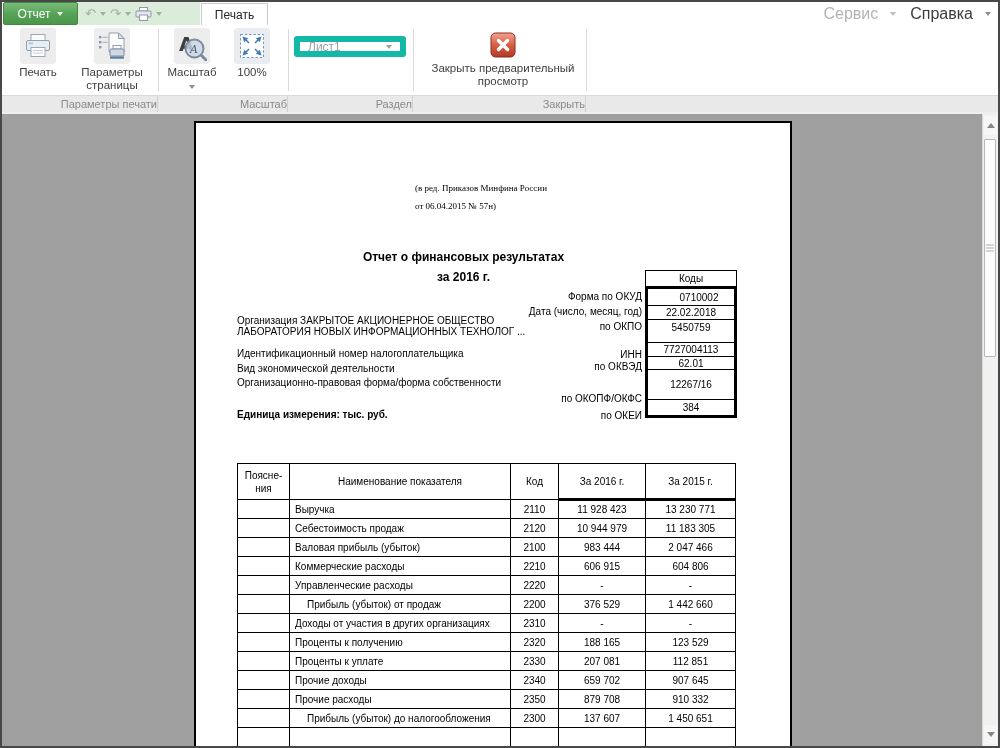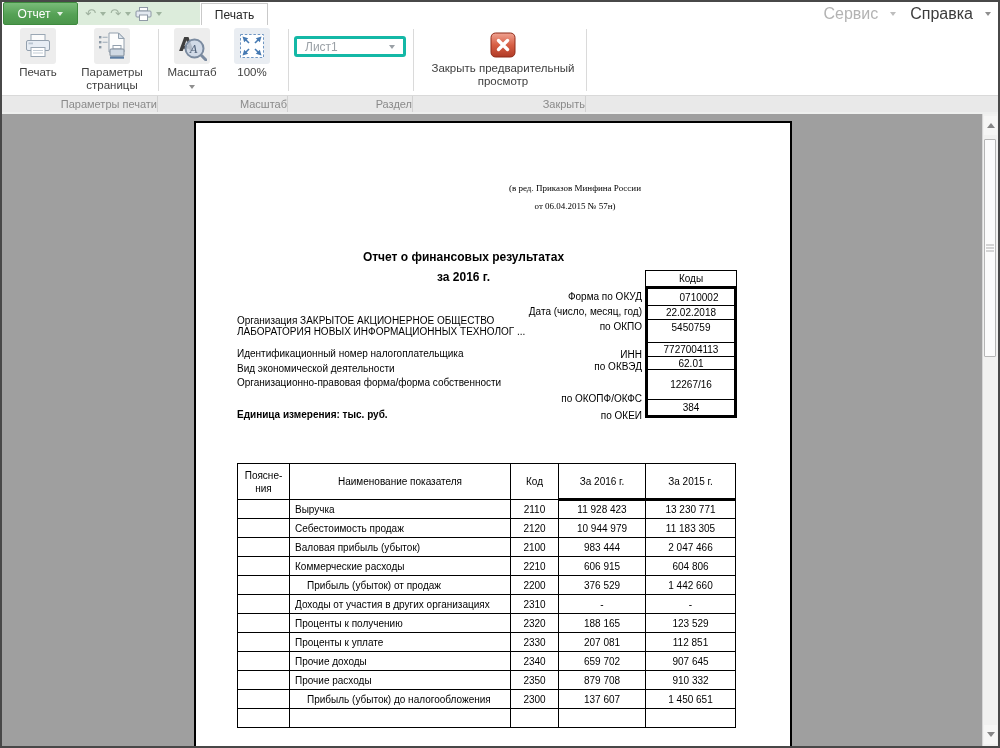--- a/index.html
+++ b/index.html
@@ -27,21 +27,21 @@
   .menu-item.disabled { color:#b3b3b3; }
   .menu-item.disabled .caret { border-top-color:#bdbdbd; }
   .menu-item.normal { color:#3c3c3c; }
 
   
   .ribbon { position:absolute; left:0; top:23px; right:0; height:70px; background:#fff; }
   .rb-btn { position:absolute; top:3px; text-align:center; font-size:11.5px; color:#3e3e3e; line-height:13px; cursor:default; }
   .icon-plate { width:36px; height:36px; background:#ededed; border-radius:3px; margin:0 auto 2px auto; display:flex; align-items:center; justify-content:center; }
   .icon-plain { width:36px; height:30px; margin:2px auto 2px auto; display:flex; align-items:center; justify-content:center; }
   .vsep { position:absolute; top:4px; height:62px; width:1px; background:#dadada; }
-  .combo { position:absolute; left:292px; top:11px; width:112px; height:21px; border:3px solid #14b8a6; border-radius:3px;
+  .combo { position:absolute; left:292px; top:11px; width:112px; height:21px; border:6px solid #14b8a6; border-radius:3px;
     background:#fff; display:flex; align-items:center; padding:0 8px; font-size:12px; color:#9aa0a6; }
   .combo .caret { margin-left:auto; border-top-color:#9aa0a6; }
 
   
   .group-strip { position:absolute; left:0; top:93px; right:0; height:17px; background:#e9e9e9; border-top:1px solid #d9d9d9; }
   .group-label { position:absolute; top:1px; height:15px; text-align:right; font-size:11px; color:#8a8a8a; line-height:15px; }
   .strip-sep { position:absolute; top:0; bottom:0; width:1px; background:#d2d2d2; }
 
   
   .preview { position:absolute; left:0; top:110px; right:0; bottom:0; background:#9f9f9f; border-top:2px solid #eeefee; overflow:hidden; }
@@ -51,21 +51,21 @@
   .scrollbar { position:absolute; right:0; top:0; bottom:0; width:16px; background:#f1f1f0; border-left:1px solid #d6d6d6; }
   .sb-btn { position:absolute; left:1px; right:1px; height:19px; display:flex; align-items:center; justify-content:center; background:#f6f6f5; }
   .sb-up { top:2px; } .sb-down { bottom:2px; }
   .tri-up { width:0; height:0; border-left:4px solid transparent; border-right:4px solid transparent; border-bottom:5px solid #868686; }
   .tri-down { width:0; height:0; border-left:4px solid transparent; border-right:4px solid transparent; border-top:5px solid #868686; }
   .sb-thumb { position:absolute; left:1px; right:2px; top:25px; height:218px; background:#fcfcfc; border:1px solid #b6b6b6; border-radius:1px; }
   .sb-grip { position:absolute; left:50%; top:50%; transform:translate(-50%,-50%); width:8px; }
   .sb-grip i { display:block; height:1px; background:#adadad; margin:2px 0; }
 
   
-  .doc-note { position:absolute; right:55px; top:56px; width:320px; text-align:center;
+  .doc-note { position:absolute; right:55px; top:56px; width:320px; text-align:left;
     font-family:"Liberation Serif",serif; font-size:9px; line-height:18px; color:#000; }
   .doc-title { position:absolute; left:160px; top:124px; width:215px; text-align:center;
     font-size:12px; font-weight:bold; line-height:20px; color:#000; }
   .codes-header { position:absolute; left:449px; top:147px; width:92px; height:17px; border:1px solid #000;
     font-size:10px; display:flex; align-items:center; justify-content:center; }
   .codes-box { position:absolute; left:449px; top:163px; width:92px; border:3px solid #000; background:#fff; }
   .code-row { border-top:1px solid #000; font-size:10px; display:flex; align-items:center; justify-content:center; }
   .code-row:first-child { border-top:none;padding-left:16px; }
   .code-row.top-align { align-items:flex-start; padding-top:2px; }
   .code-label { position:absolute; left:146px; width:300px; text-align:right; font-size:10px; color:#000; }
@@ -313,20 +313,27 @@
             </tr>
             <tr>
               <td></td>
               <td class="name">Коммерческие расходы</td>
               <td class="code">2210</td>
               <td class="v">606 915</td>
               <td class="v">604 806</td>
             </tr>
             <tr>
               <td></td>
+              <td class="name">Управленческие расходы</td>
+              <td class="code">2220</td>
+              <td class="v">-</td>
+              <td class="v">-</td>
+            </tr>
+            <tr>
+              <td></td>
               <td class="name indent">Прибыль (убыток) от продаж</td>
               <td class="code">2200</td>
               <td class="v">376 529</td>
               <td class="v">1 442 660</td>
             </tr>
             <tr>
               <td></td>
               <td class="name">Доходы от участия в других организациях</td>
               <td class="code">2310</td>
               <td class="v">-</td>

